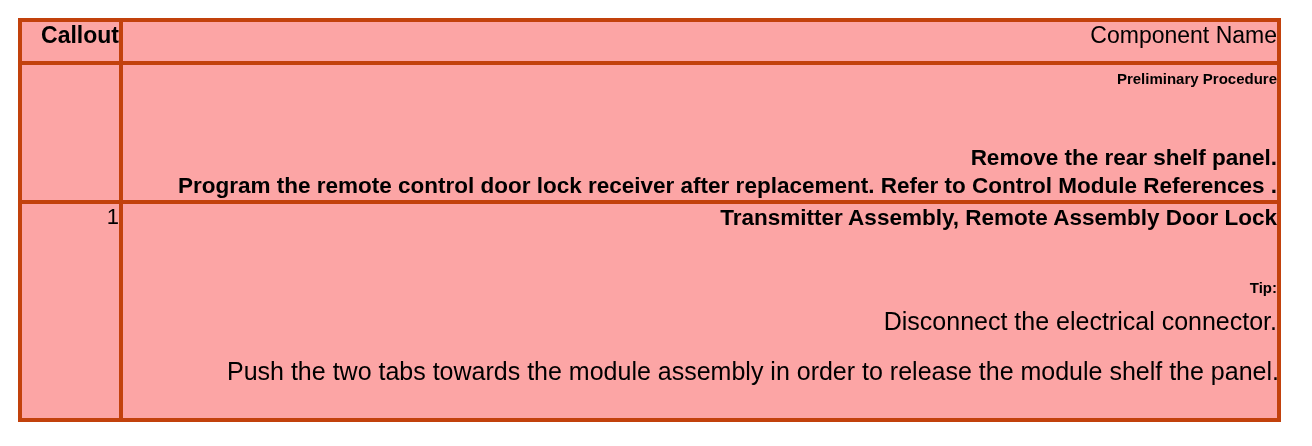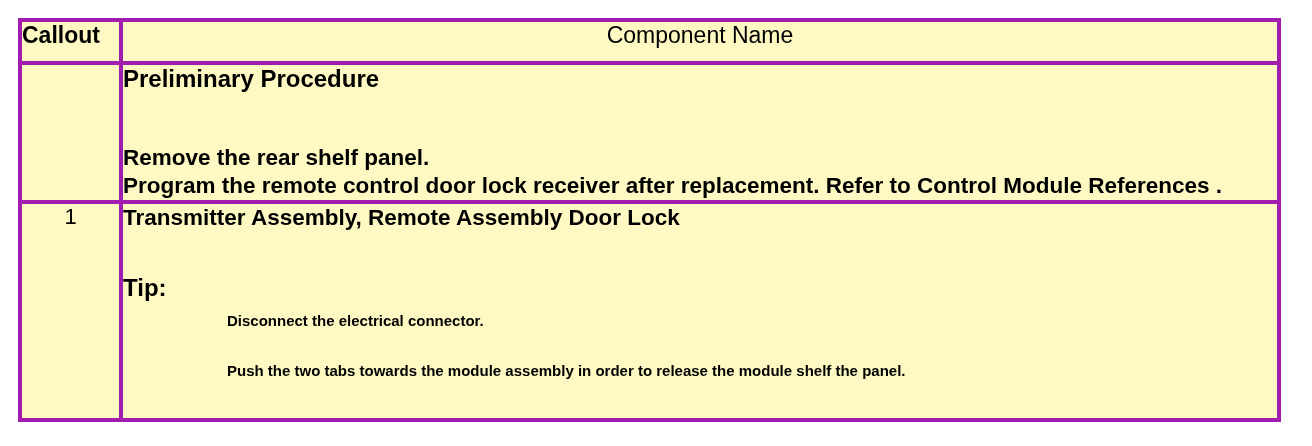--- a/index.html
+++ b/index.html
@@ -28,24 +28,25 @@
     left: 18px;
     top: 18px;
     width: 1259px;   
     border-collapse: collapse;
     table-layout: fixed;
     background: #ffffff;
   }
 
   .service-table td,
   .service-table th {
-    border: 4px solid #a21caf;
+    border: 4px solid #c2410c;
     padding: 0;
     vertical-align: top;
-    background: #fef9c3;
+    background: #fca5a5;
+    text-align: right;
   }
 
   
   col.callout-col { width: 101px; }
   col.name-col    { width: 1158px; }
 
   
   .hdr-callout {
     height: 39px;
     text-align: left;
@@ -80,35 +81,35 @@
     font-size: 22.5px;
     line-height: 27px;
     vertical-align: top;
   }
 
   .prelim-row .content-cell { height: 131px; }
   .item-row   .content-cell { height: 214px; }
 
   .bold-line {
     font-weight: bold;
-    font-size: 24px;
+    font-size: 15px;
     line-height: 27px;
     white-space: nowrap;
   }
 
   .txt-line {
     font-weight: bold;
     font-size: 22.5px;
     line-height: 28px;
     white-space: nowrap;
   }
 
   .indent-line {
-    font-weight: bold;
-    font-size: 15px;
+    font-weight: normal;
+    font-size: 25px;
     line-height: 28px;
     white-space: nowrap;
     padding-left: 104px;
   }
 
   
   .gap-52 { height: 52px; }
   .gap-8  { height: 6px; }
   .gap-40 { height: 42px; }
   .gap-26 { height: 22px; }

